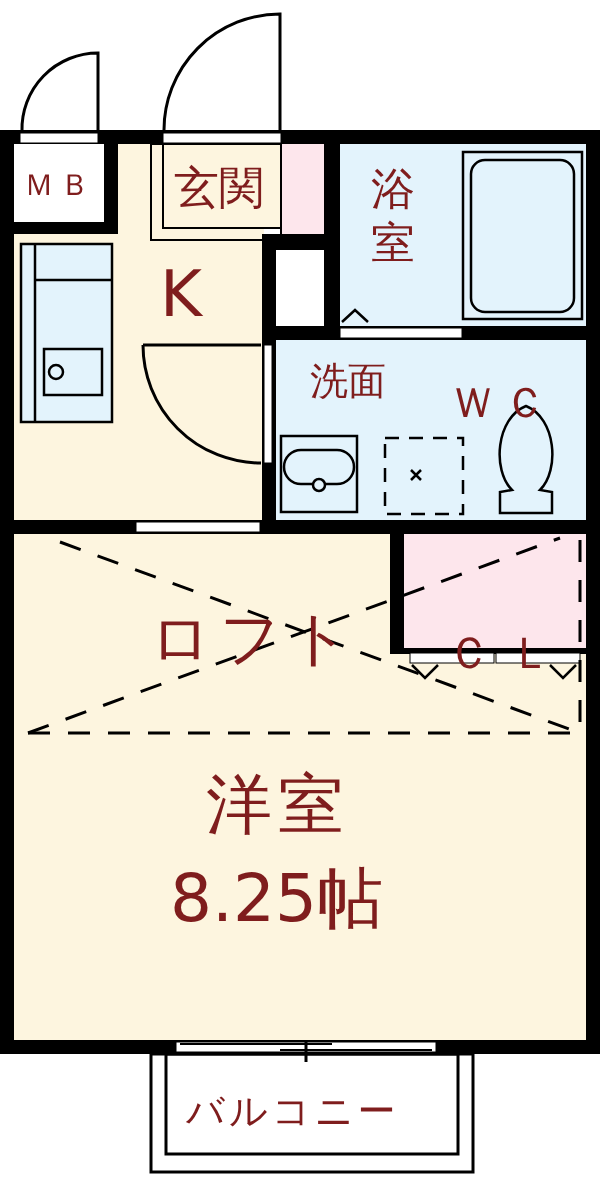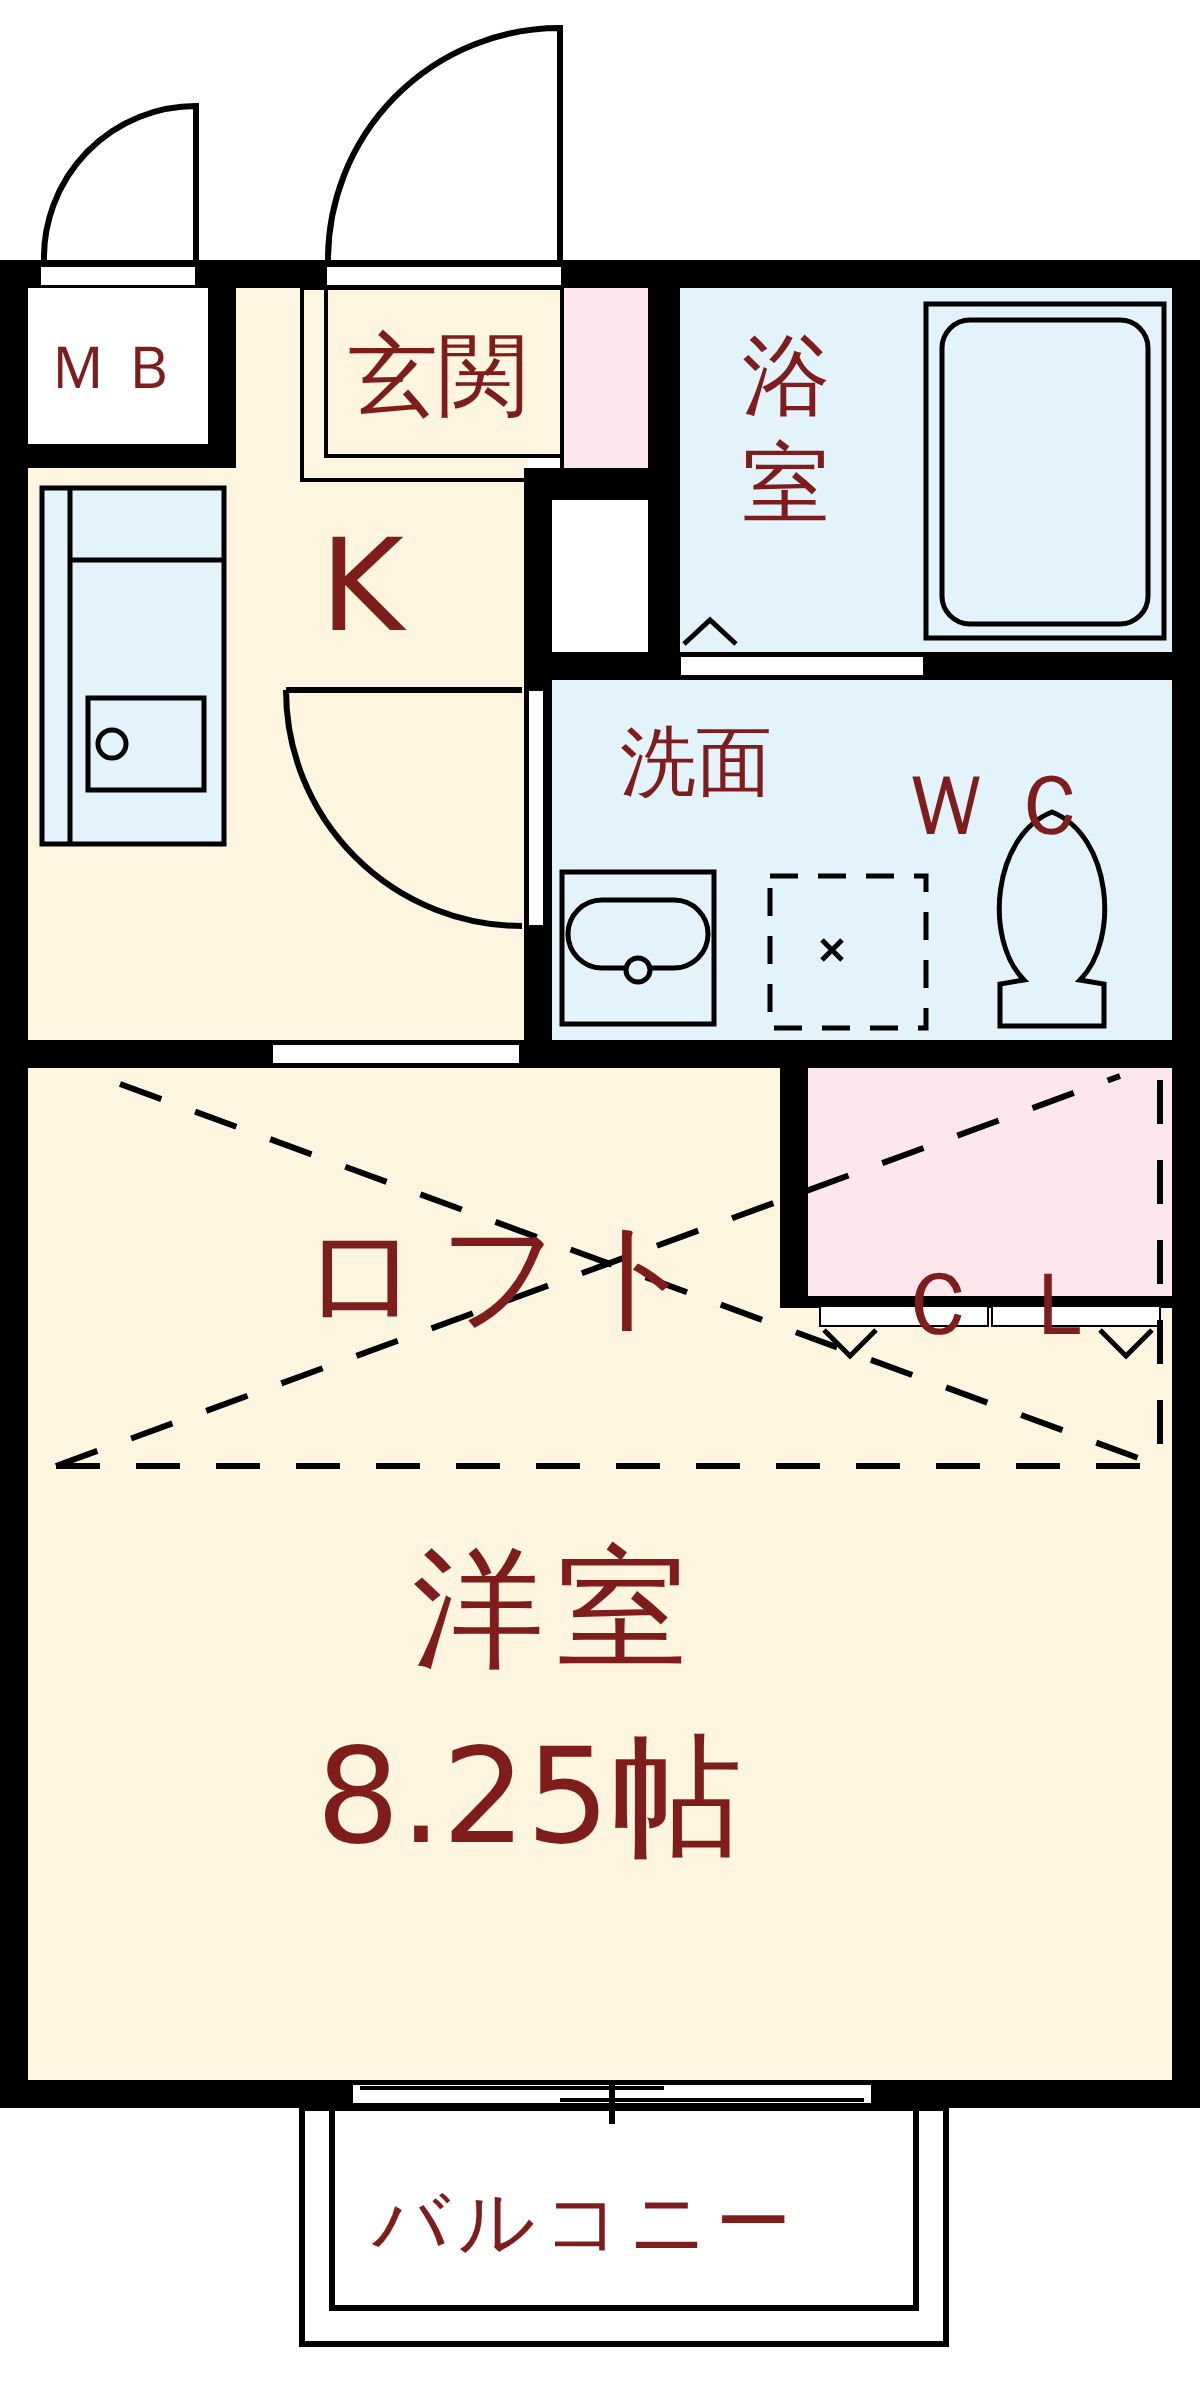--- a/index.html
+++ b/index.html
@@ -10,21 +10,21 @@
            font-family: "DejaVu Sans", "Liberation Sans", sans-serif; }
   .lbl-mb { left: 24px; top: 170px; font-size: 30px; letter-spacing: 6px; }
   .lbl-genkan { left: 174px; top: 165px; font-size: 45px; }
   .lbl-k { left: 160px; top: 262px; font-size: 64px; }
   .lbl-bath { left: 368px; top: 162px; font-size: 44px; width: 50px; text-align: center; line-height: 54px; white-space: normal; }
   .lbl-senmen { left: 310px; top: 362px; font-size: 38px; }
   .lbl-wc { left: 452px; top: 362px; font-size: 42px; letter-spacing: 10px; margin-top: 20px; }
   .lbl-cl { left: 447px; top: 583px; font-size: 44px; letter-spacing: 18px; margin-top: 48px; }
   .lbl-loft { left: 150px; top: 608px; font-size: 60px; letter-spacing: 8px; }
   .lbl-room { left: 206px; top: 760px; font-size: 66px; letter-spacing: 6px; margin-top: 12px; }
-  .lbl-size { left: 158px; top: 866px; font-size: 66px; }
+  .lbl-size { left: 170px; top: 866px; font-size: 66px; }
   .lbl-balcony { left: 186px; top: 1092px; font-size: 38px; letter-spacing: 4px; }
 </style>
 </head>
 <body>
 
 <svg id="plan" viewBox="0 0 600 1191" xmlns="http://www.w3.org/2000/svg">
 
   <rect x="14" y="144" width="250" height="380" fill="#fdf5df"></rect>
   <rect x="14" y="534" width="572" height="506" fill="#fdf5df"></rect>
   <rect x="14" y="144" width="90" height="78" fill="#ffffff"></rect>

